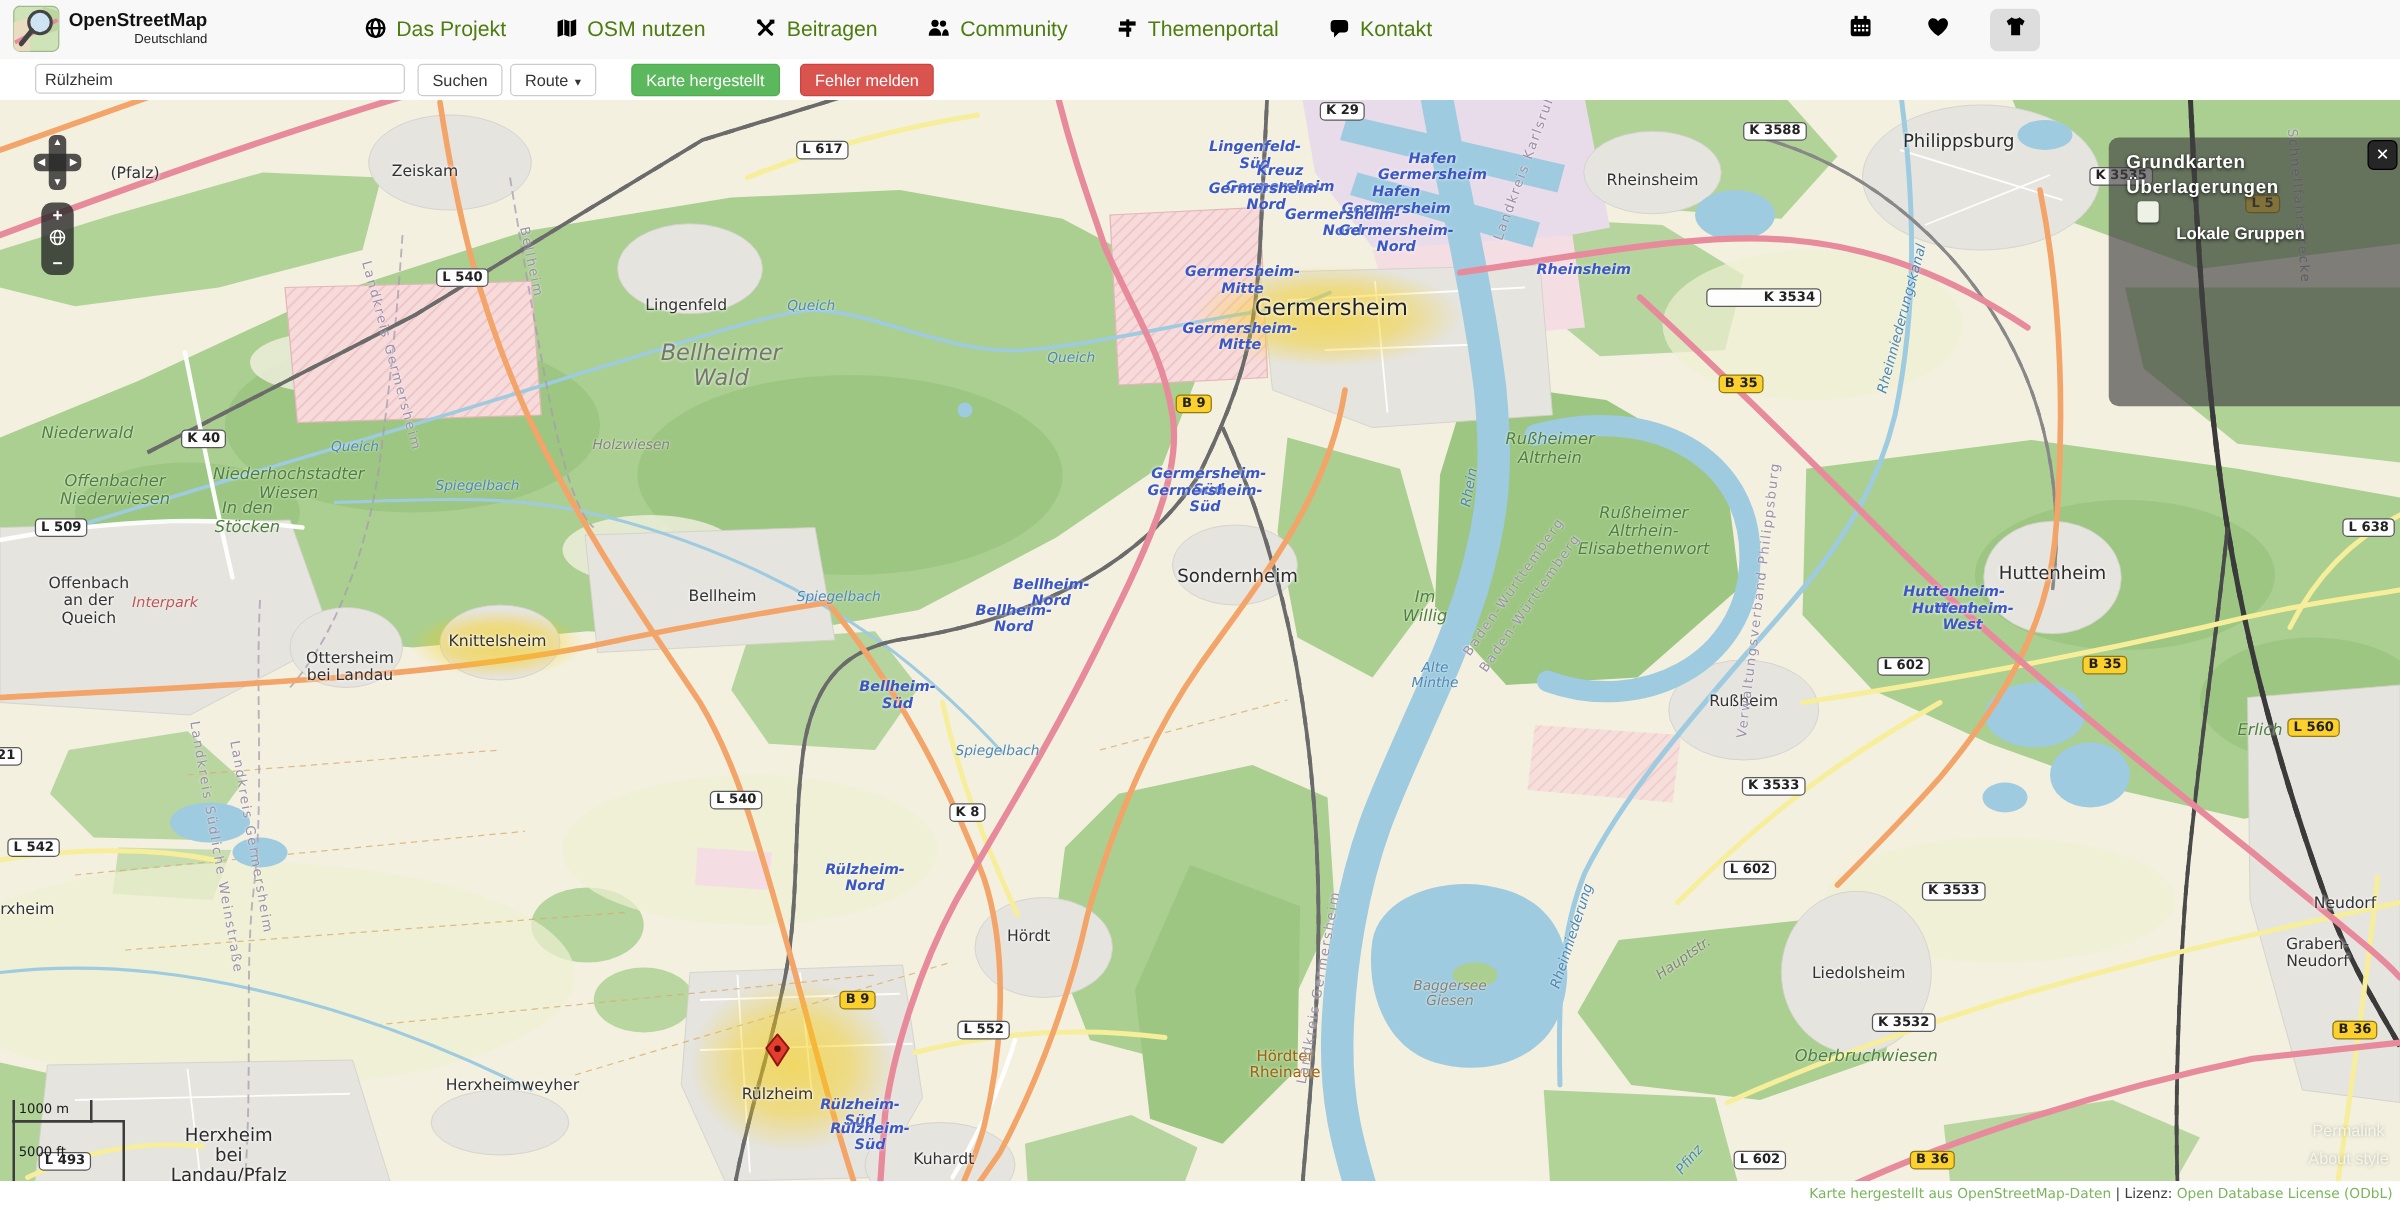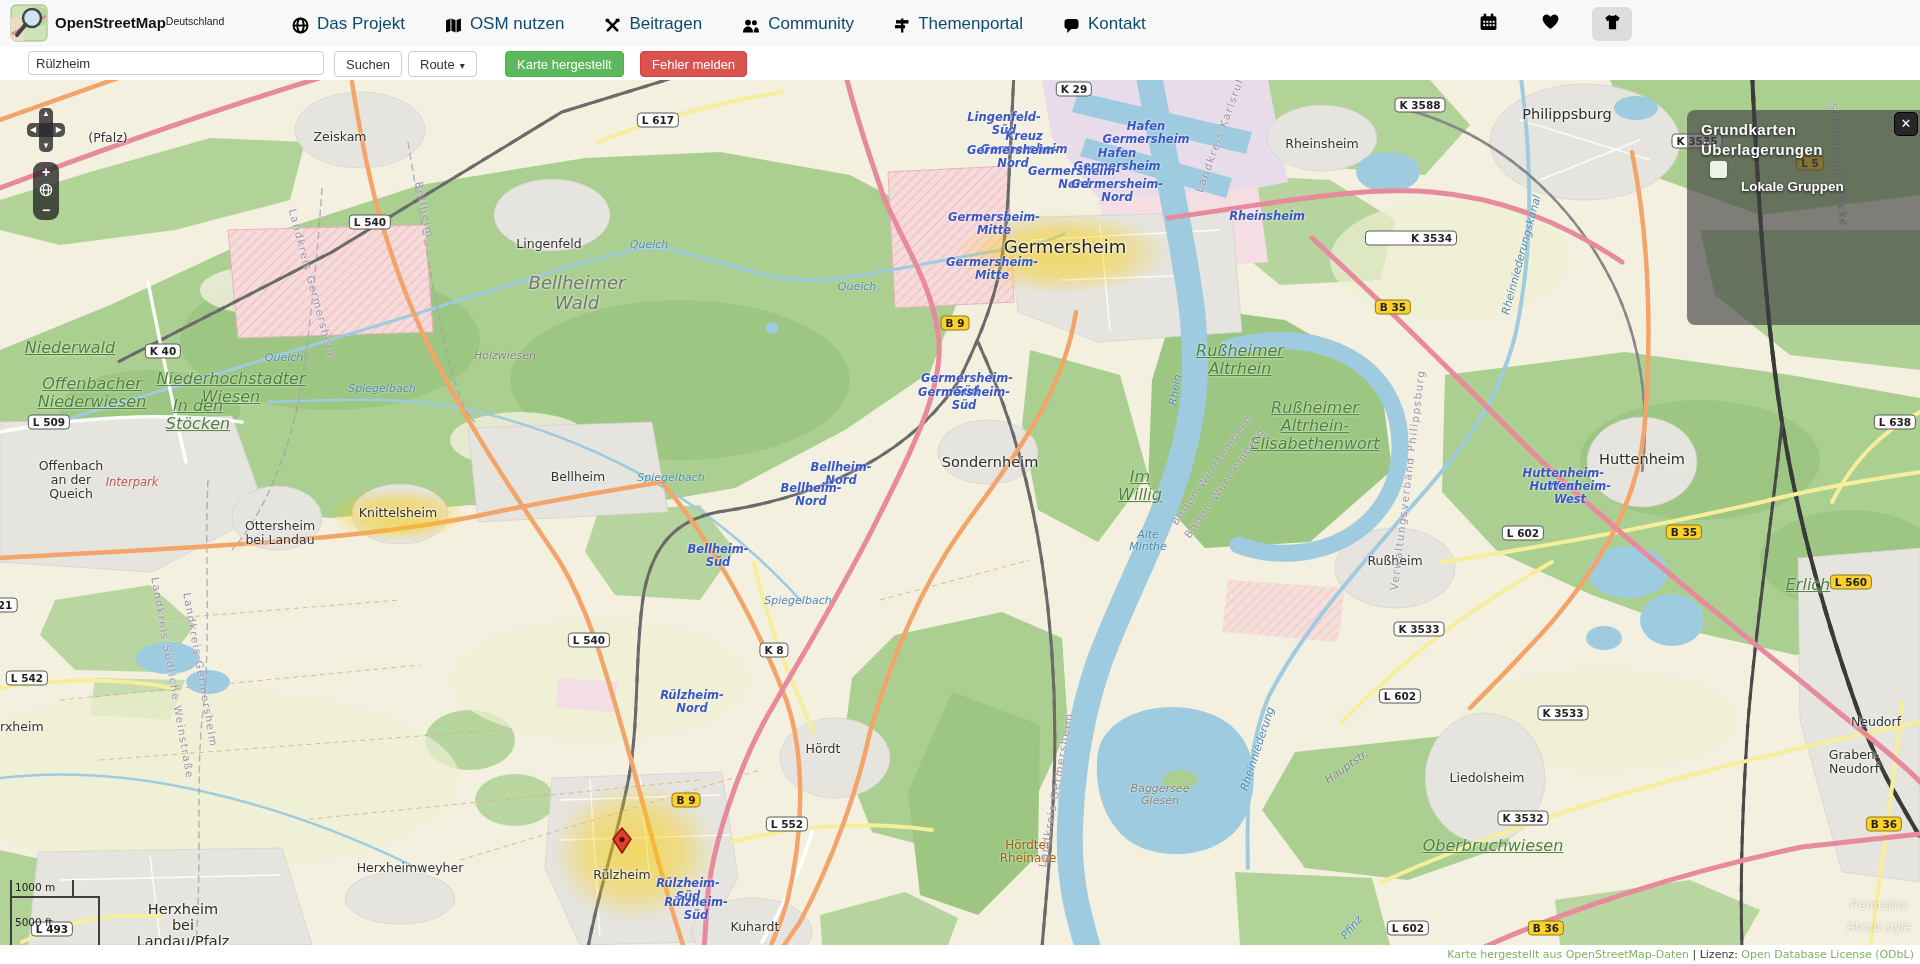--- a/index.html
+++ b/index.html
@@ -4,25 +4,25 @@
 <style>
   html,body{margin:0;padding:0;width:1920px;height:964px;overflow:hidden;
     font-family:"Liberation Sans","DejaVu Sans",sans-serif;background:#fff;}
   #app{position:relative;width:1920px;height:964px;}
 
   
   .navbar{position:absolute;left:0;top:0;width:100%;height:47px;background:#f8f8f8;
     border-bottom:1px solid #e4e4e4;z-index:40;}
   .brand{position:absolute;left:10px;top:4px;display:flex;align-items:center;cursor:pointer;}
   .logo{width:38px;height:38px;display:inline-block;}
-  .brand-text{display:flex;flex-direction:row;margin-left:7px;}
+  .brand-text{display:flex;flex-direction:column;margin-left:7px;}
   .brand-title{font-size:15px;font-weight:bold;color:#111;line-height:16px;}
   .brand-sub{font-size:10.5px;color:#222;text-align:right;line-height:12px;}
   .nav-center{position:absolute;left:292px;top:0;height:47px;display:flex;align-items:center;gap:40px;}
-  .nav-item{display:flex;align-items:flex-end;gap:8px;font-size:17px;color:#0c4a6e;cursor:pointer;white-space:nowrap;}
+  .nav-item{display:flex;align-items:flex-start;gap:8px;font-size:17px;color:#4d7c0f;cursor:pointer;white-space:nowrap;}
   .nav-item svg{display:block;}
   .nav-right{position:absolute;right:288px;top:0;height:47px;display:flex;align-items:center;gap:22px;}
   .icon-btn{width:40px;height:34px;display:flex;align-items:center;justify-content:center;
     border-radius:6px;cursor:pointer;}
   .icon-btn.active{background:#ddd;}
 
   
   .searchbar{position:absolute;left:0;top:47px;width:100%;height:33px;background:#fff;z-index:40;}
   .search-input{position:absolute;left:28px;top:4px;width:280px;height:22px;border:1px solid #ccc;
     border-radius:4px;padding:0 7px;font-size:13px;color:#333;outline:none;
@@ -42,21 +42,21 @@
   .hl{position:absolute;transform:translate(-50%,-50%);border-radius:50%;
     background:radial-gradient(closest-side,rgba(250,205,0,.55),rgba(250,205,0,.40) 55%,rgba(250,205,0,0));}
   #labels{position:absolute;left:0;top:0;z-index:3;}
   .lbl{position:absolute;white-space:pre-line;text-align:center;line-height:1.12;
     font-family:"DejaVu Sans",sans-serif;pointer-events:none;}
   .lbl-town{font-size:12.5px;color:#333;text-shadow:0 0 3px #fff,0 0 3px #fff;}
   .lbl-town-lg{font-size:14.5px;color:#2b2b2b;text-shadow:0 0 3px #fff,0 0 3px #fff;}
   .lbl-town-xl{font-size:18px;color:#222;text-shadow:0 0 3px #fff,0 0 3px #fff;}
   .lbl-exit{font-size:11.5px;font-weight:bold;font-style:italic;color:#3a57c4;text-shadow:0 0 3px #fff;}
   .lbl-water{font-size:11px;font-style:italic;color:#4d87b5;text-shadow:0 0 2px #fff;}
-  .lbl-nature{font-size:16px;font-style:italic;color:#4e7f3c;text-shadow:0 0 2px #fff;text-decoration:underline;}
+  .lbl-nature{font-size:13px;font-style:italic;color:#4e7f3c;text-shadow:0 0 2px #fff;}
   .lbl-nature-lg{font-size:12px;color:#a16207;text-shadow:0 0 3px #fff;}
   .lbl-area{font-size:11px;font-style:italic;color:#84837a;text-shadow:0 0 2px #fff;}
   .lbl-area-lg{font-size:18px;font-style:italic;color:#75766e;text-shadow:0 0 3px #fff;}
   .lbl-red{font-size:11.5px;font-style:italic;color:#bf5454;text-shadow:0 0 2px #fff;}
   .lbl-boundary{font-size:10.5px;color:#9a90a8;letter-spacing:1.5px;text-shadow:0 0 2px #fff;white-space:nowrap;}
   .badge{position:absolute;transform:translate(-50%,-50%);font-size:10.5px;font-weight:bold;color:#222;
     background:#fdfdfd;border:1.5px solid #5a5a5a;border-radius:4px;padding:0px 4px;line-height:13px;
     white-space:nowrap;font-family:"DejaVu Sans",sans-serif;z-index:3;}
   .badge--y{background:#fcd12e;border-color:#8d7a10;}
   #marker{position:absolute;z-index:5;transform:translate(-50%,-50%);cursor:pointer;}

